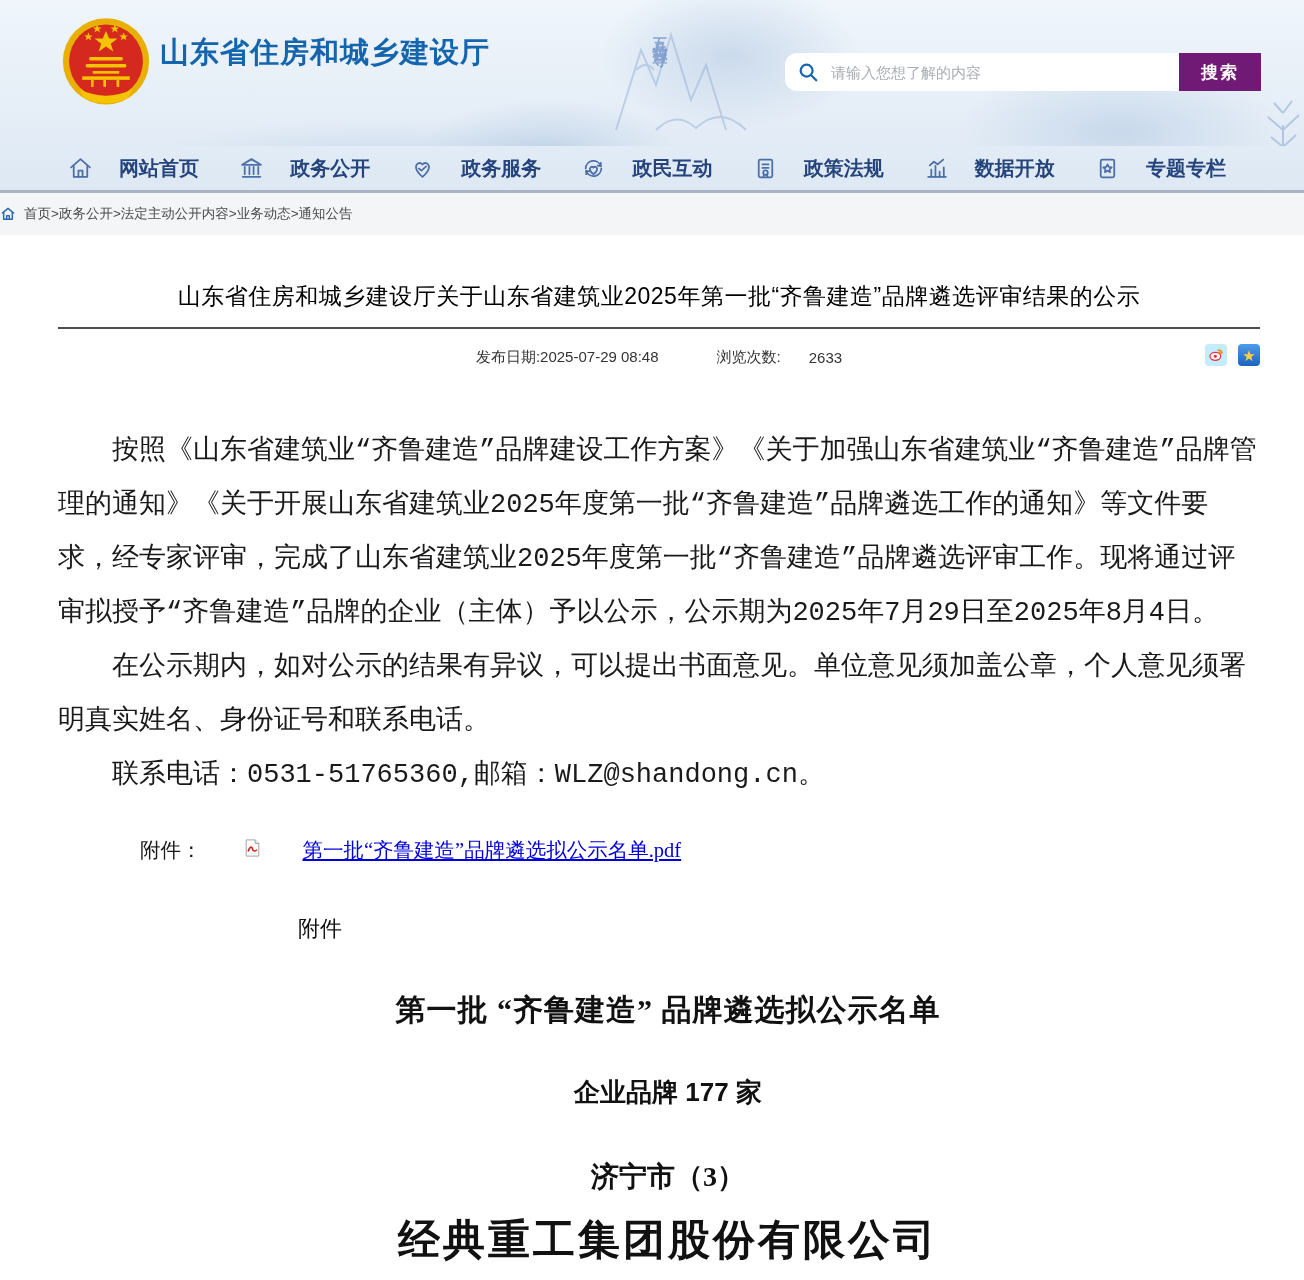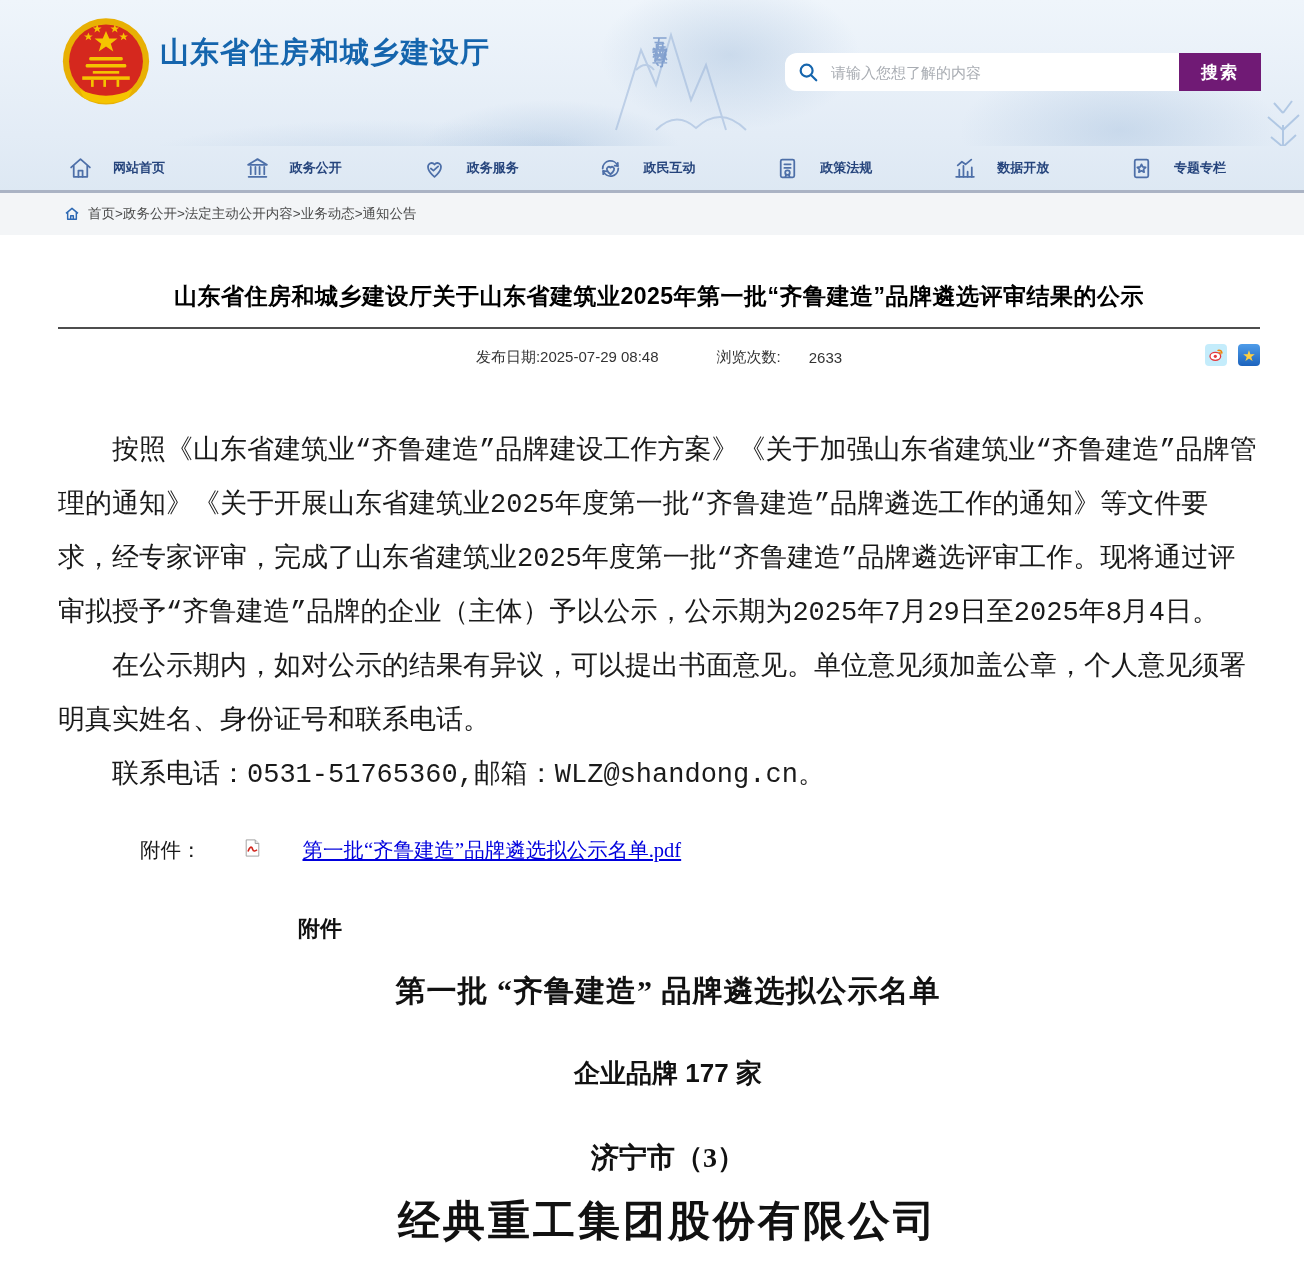--- a/index.html
+++ b/index.html
@@ -25,47 +25,47 @@
   .decor-mtn { position:absolute; left:596px; top:10px; opacity:.55; }
   .decor-tree { position:absolute; left:1262px; top:95px; opacity:.6; }
   .search-bar { position:absolute; left:785px; top:53px; width:476px; height:38px; display:flex; background:#fff;border-radius:12px; }
   .search-icon-box { width:46px; display:flex; align-items:center; justify-content:center; }
   .search-input { flex:1; border:none; outline:none; font-size:15px; color:#333; background:transparent; }
   .search-input::placeholder { color:#a9adb3; }
   .search-btn { width:82px; border:none; background:#701a75; color:#fff; font-size:17px; font-weight:bold; cursor:pointer; letter-spacing:2px; font-family:inherit; }
   
   .nav-bar { height:47px; border-bottom:3px solid #aab3c4; position:relative; }
   .nav-list { list-style:none; height:100%; display:flex; justify-content:space-between; align-items:center; padding:0 78px 0 68px; }
-  .nav-item { display:flex; align-items:center; gap:20px; cursor:pointer; color:#25447c; font-size:13px; font-weight:bold; white-space:nowrap; }
+  .nav-item { display:flex; align-items:center; gap:26px; cursor:pointer; color:#25447c; font-size:20px; font-weight:bold; white-space:nowrap; }
   .nav-item svg { stroke:#4d6fa8; fill:none; stroke-width:1.7; stroke-linecap:round; stroke-linejoin:round; }
   
-  .breadcrumb-bar { height:42px; background:#f3f5f7; display:flex; align-items:center; padding-left:64px; gap:8px; }
+  .breadcrumb-bar { height:42px; background:#f3f5f7; display:flex; align-items:center; gap:8px; }
   .breadcrumb-text { color:#4a4a4a; font-size:13.5px; cursor:pointer; }
   
   .content { padding:0 44px 0 58px; }
-  .article-title { margin-top:46px; text-align:center; font-size:23px; font-weight:bold; color:#000; letter-spacing:.5px; }
+  .article-title { margin-top:46px; text-align:center; font-size:23px; font-weight:normal; color:#000; letter-spacing:.5px; }
   .title-rule { border:none; border-bottom:2px solid #4d4d4d; margin-top:15px; }
   .meta-row { position:relative; margin-top:13px; height:30px; display:flex; justify-content:center; align-items:center; font-size:15px; color:#333; }
   .meta-date { }
   .meta-views-label { margin-left:58px; }
   .meta-views-count { margin-left:28px; }
   .share-box { position:absolute; right:0; top:2px; display:flex; gap:11px; }
   .share-ic { width:22px; height:22px; border-radius:4px; cursor:pointer; display:flex; align-items:center; justify-content:center; }
   .weibo { background:#c4ecfb; }
   .qzone { background:linear-gradient(180deg,#4e9ce9,#1c63bd); color:#ffcf3f; font-size:15px; line-height:1; }
   .article-body { margin-top:52px; font-family:Liberation Mono, monospace; font-size:27px; color:#1a1a1a; line-height:54px; }
   .article-body p { text-indent:2em; }
   .attachment-line { margin-top:34px; font-family:"Liberation Serif","DejaVu Serif",serif; font-size:20.5px; color:#1a1a1a; text-indent:2em; display:flex; align-items:center; }
   .attachment-line .ind { width:2em; display:inline-block; }
   .pdf-ic { margin:0 2px 0 2px; display:inline-block; }
   .attachment-link { color:#0000dd; text-decoration:underline; cursor:pointer; }
   
   .preview { margin-top:50px; margin-left:240px; width:740px; color:#111; }
-  .preview-heading { font-size:22px; font-weight:bold; }
-  .doc-title { margin-top:27px; text-align:center; font-size:30px; font-weight:bold; font-family:"Liberation Serif","DejaVu Serif",serif; letter-spacing:1px; }
+  .preview-heading { font-size:22px; font-weight:normal; }
+  .doc-title { margin-top:46px; text-align:center; font-size:30px; font-weight:bold; font-family:"Liberation Serif","DejaVu Serif",serif; letter-spacing:1px; }
   .count-line { margin-top:44px; text-align:center; font-size:26px; font-weight:bold; }
   .city-line { margin-top:48px; text-align:center; font-size:28px; font-weight:bold; font-family:"Liberation Serif","DejaVu Serif",serif; }
   .company-line { margin-top:16px; text-align:center; font-size:42px; font-weight:bold; font-family:"Liberation Serif","DejaVu Serif",serif; letter-spacing:3px; }
 </style>
 </head>
 <body>
 
 <div class="header-wrap">
   <div class="header-top">
     <div class="blob b1"></div>

